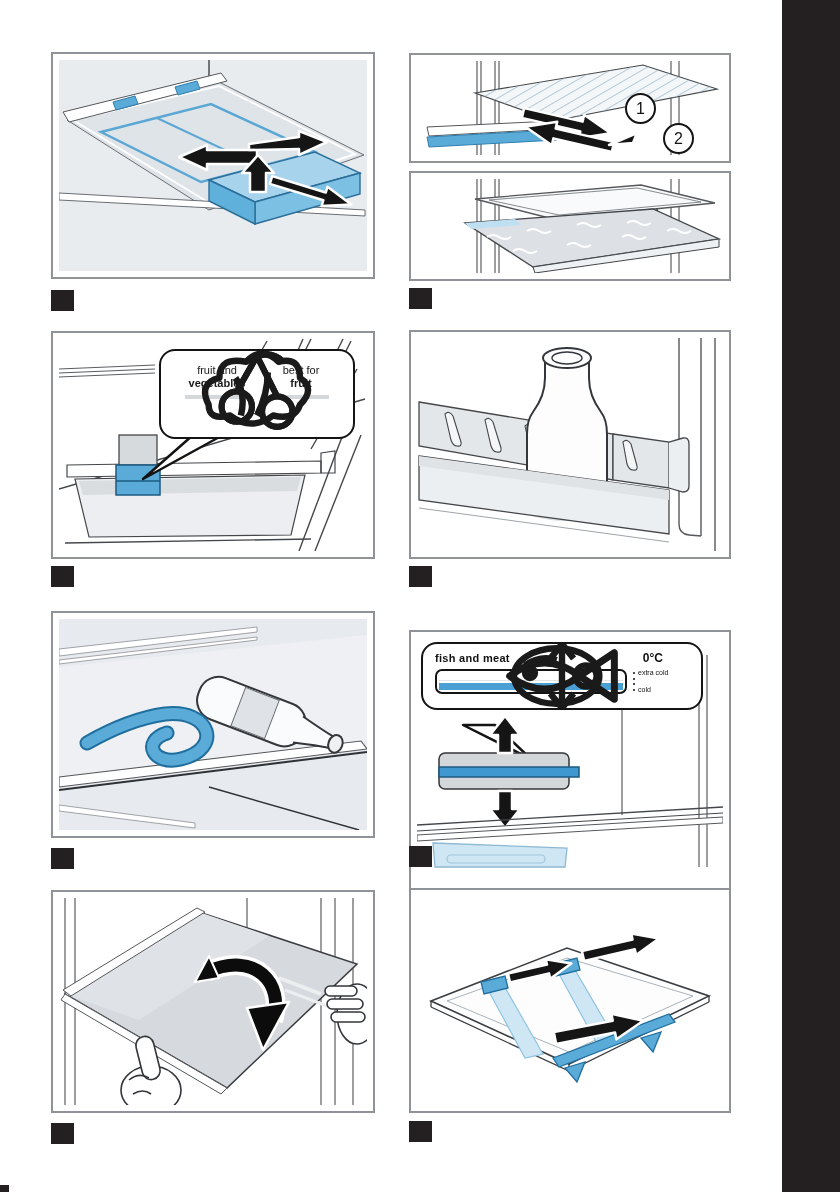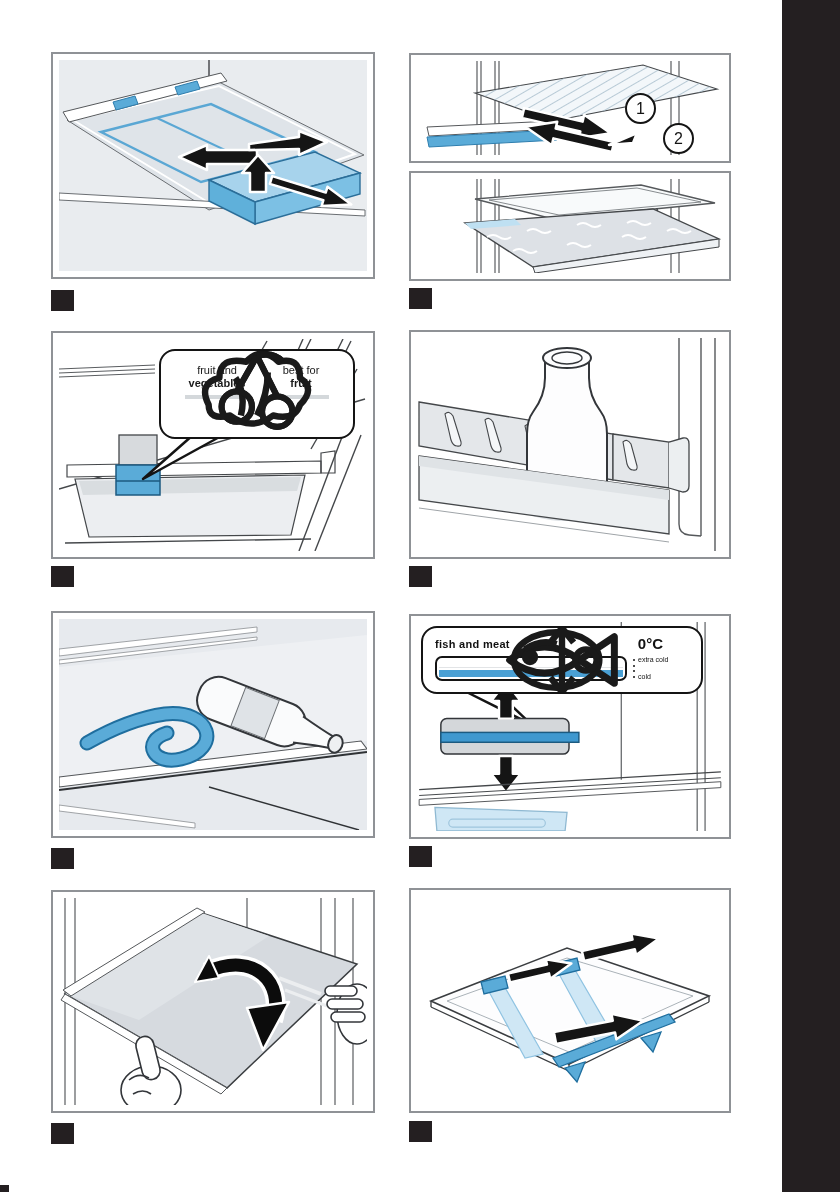--- a/index.html
+++ b/index.html
@@ -19,21 +19,21 @@
   .cal-cols{display:flex;width:100%;justify-content:space-evenly;align-items:flex-start;}
   .cal-col{display:flex;flex-direction:column;align-items:center;}
   .cal-l1{font-size:11px;line-height:13px;color:#1a1a1a;}
   .cal-l2{font-size:11px;line-height:13px;font-weight:bold;color:#1a1a1a;}
   .cal-bar{width:64px;height:4px;background:#d4d8db;margin:5px 0 6px 0;}
   .cal-icons{display:flex;gap:4px;align-items:flex-end;height:20px;}
   
   .chiller{flex-direction:column;align-items:stretch;justify-content:flex-start;padding:7px 10px 6px 12px;}
   .ch-row1{display:flex;align-items:center;gap:7px;}
   .ch-title{font-size:11px;font-weight:bold;letter-spacing:.3px;}
-  .ch-temp{margin-left:auto;margin-right:28px;font-size:15px;font-weight:bold;display:flex;align-items:flex-end;gap:1px;}
+  .ch-temp{margin-left:auto;margin-right:28px;font-size:12px;font-weight:bold;display:flex;align-items:flex-end;gap:1px;}
   .ch-row2{display:flex;margin-top:4px;align-items:stretch;gap:6px;}
   .ch-slider{width:192px;height:25px;border:2px solid #141414;border-radius:7px;box-sizing:border-box;
              display:flex;flex-direction:column;justify-content:flex-end;padding:2px;gap:2px;background:#fff;}
   .ch-slider-top{height:9px;background:#fff;border-bottom:1px solid #e2e4e6;}
   .ch-slider-blue{height:8px;background:#4aa0d4;}
   .ch-scale{display:flex;flex-direction:column;justify-content:space-between;font-size:7px;line-height:8px;}
   .ch-scale-item{display:flex;align-items:center;gap:3px;white-space:nowrap;}
   .dotc{display:inline-block;width:2px;height:2px;background:#141414;border-radius:50%;}
   .ch-middots{display:flex;flex-direction:column;gap:3px;padding-left:0;}
   .step-circle{position:absolute;width:27px;height:27px;border:2.2px solid #141414;border-radius:50%;
@@ -288,21 +288,21 @@
 
         <g>
           <path d="M28 124 Q70 100 106 95 C152 90 164 130 122 140 C94 147 82 122 108 114" fill="none" stroke="#1f6e9e" stroke-width="15" stroke-linecap="round"></path>
           <path d="M28 124 Q70 100 106 95 C152 90 164 130 122 140 C94 147 82 122 108 114" fill="none" stroke="#5aabd8" stroke-width="11" stroke-linecap="round"></path>
         </g>
       </svg>
     </div>
   </figure>
   <div class="figtag" style="left:51px;top:848px"></div>
 
-  <figure class="panel" style="left:409px;top:614px;width:322px;height:225px">
+  <figure class="panel" style="left:409px;top:630px;width:322px;height:262px">
     <div class="inner" style="background:#fff">
       <svg viewBox="0 0 306 212">
         <line class="ln" x1="205" y1="0" x2="205" y2="160"></line>
         <line class="ln" x1="282" y1="0" x2="282" y2="212"></line>
           <line class="ln" x1="290" y1="0" x2="290" y2="212"></line>
 
         <polygon points="46,70 78,70 114,104" fill="#ffffff" stroke="#141414" stroke-width="2.5" stroke-linejoin="round"></polygon>
 
         <g>
           <rect x="22" y="98" width="130" height="36" rx="6" fill="#d4d7da" stroke="#33363a" stroke-width="1.5"></rect>

